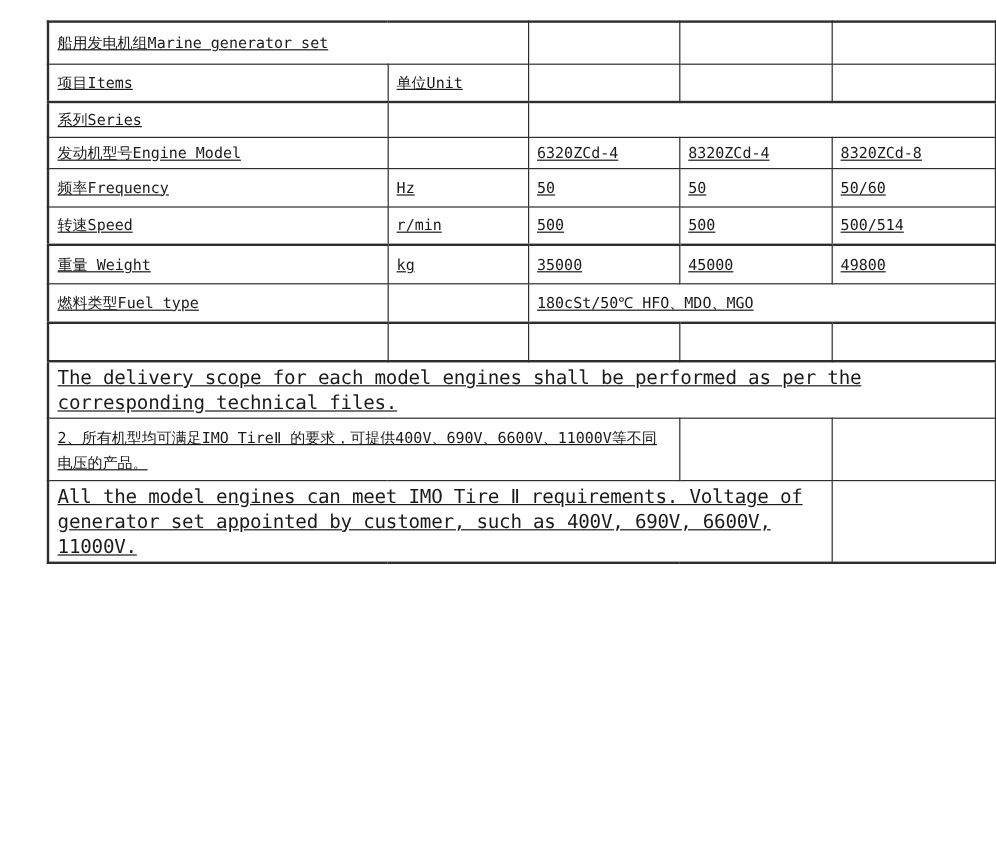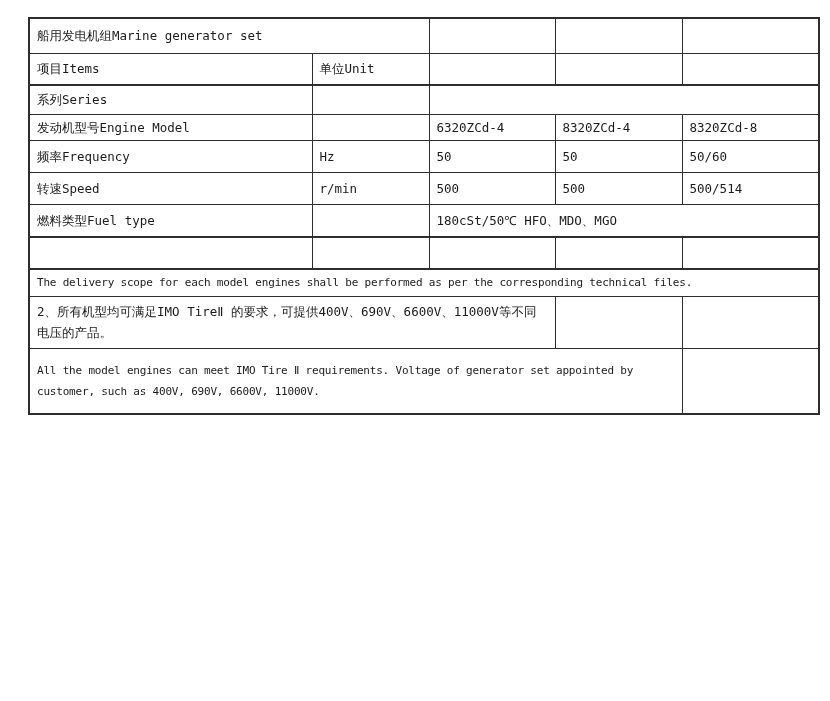--- a/index.html
+++ b/index.html
@@ -11,37 +11,38 @@
   body{
     width:830px;height:701px;
     background:var(--bg);
     font-family:"DejaVu Sans Mono","Liberation Mono",monospace;
     color:var(--text);
     position:relative;
     overflow:hidden;
   }
   table.spec{
     position:absolute;
-    left:28px;top:17px;
+    left:39px;top:17px;
     width:790px;
     border-collapse:collapse;
     table-layout:fixed;
     font-size:12.5px;
     line-height:21px;
+    text-decoration:underline;
   }
   table.spec td{
     border:1px solid var(--border);
     padding:2px 6px 2px 7px;
     vertical-align:middle;
     overflow:hidden;
     word-break:break-word;
   }
   table.spec{border:2px solid var(--border);}
   tr.tt td{border-top-width:2px;}
-  td.en{font-size:11px;letter-spacing:-0.2px;}
+  td.en{font-size:16px;letter-spacing:-0.2px;}
 </style>
 </head>
 <body>
 
 <table class="spec">
   <colgroup>
     <col style="width:283px">
       <col style="width:117px">
       <col style="width:126px">
       <col style="width:127px">
@@ -90,20 +91,27 @@
 
   <tr style="height:32px">
     <td>转速Speed</td>
     <td>r/min</td>
     <td>500</td>
     <td>500</td>
     <td>500/514</td>
   </tr>
 
 
+  <tr class="tt" style="height:32px">
+    <td>重量 Weight</td>
+    <td>kg</td>
+    <td>35000</td>
+    <td>45000</td>
+    <td>49800</td>
+  </tr>
 
 
   <tr style="height:33px">
     <td>燃料类型Fuel type</td>
     <td></td>
     <td colspan="3">180cSt/50℃ HFO、MDO、MGO</td>
   </tr>
 
   <tr class="tt" style="height:32px">
     <td></td>

